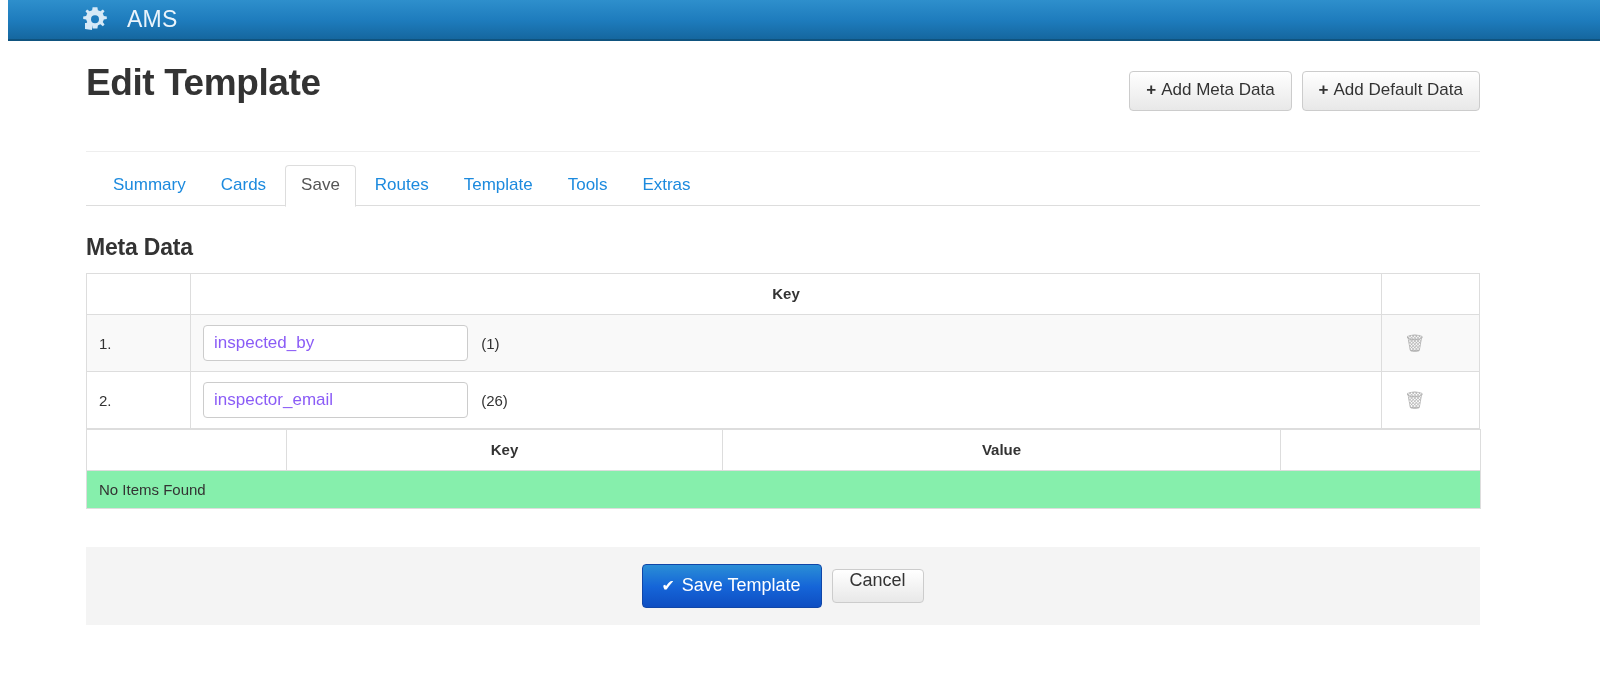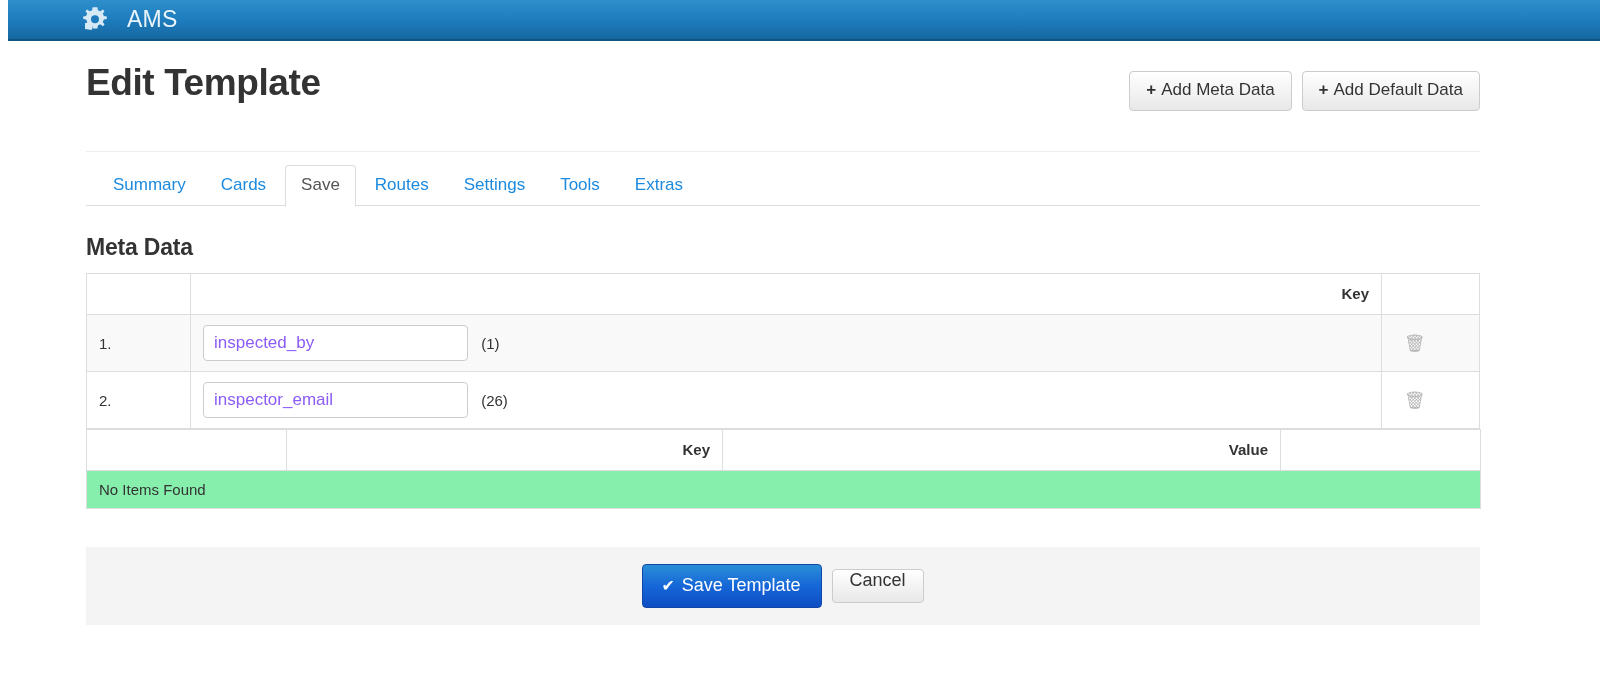--- a/index.html
+++ b/index.html
@@ -129,21 +129,21 @@
 
   
   table.data-table {
     width: 1394px;
     border-collapse: collapse;
     border: 1px solid #dddddd;
     background: #ffffff;
     table-layout: fixed;
   }
   table.data-table th {
-    text-align: right;
+    text-align: center;
     font-size: 15px;
     font-weight: bold;
     color: #333333;
     padding: 11px 12px 12px 12px;
     border-bottom: 1px solid #dddddd;
     border-left: 1px solid #dddddd;
     vertical-align: bottom;
   }
   table.data-table th:first-child { border-left: none; }
   table.data-table td {
@@ -262,21 +262,21 @@
       </button>
     </div>
     <div id="title-divider"></div>
   </div>
 
   <div id="tabs">
     <div class="tab">Summary</div>
     <div class="tab">Cards</div>
     <div class="tab active">Save</div>
     <div class="tab">Routes</div>
-    <div class="tab">Settings</div>
+    <div class="tab">Template</div>
     <div class="tab">Tools</div>
     <div class="tab">Extras</div>
   </div>
 
   <h2 class="section-heading">Meta Data</h2>
   <table class="data-table">
     <thead>
       <tr>
         <th class="idx-cell"></th>
         <th class="key-cell">Key</th>

